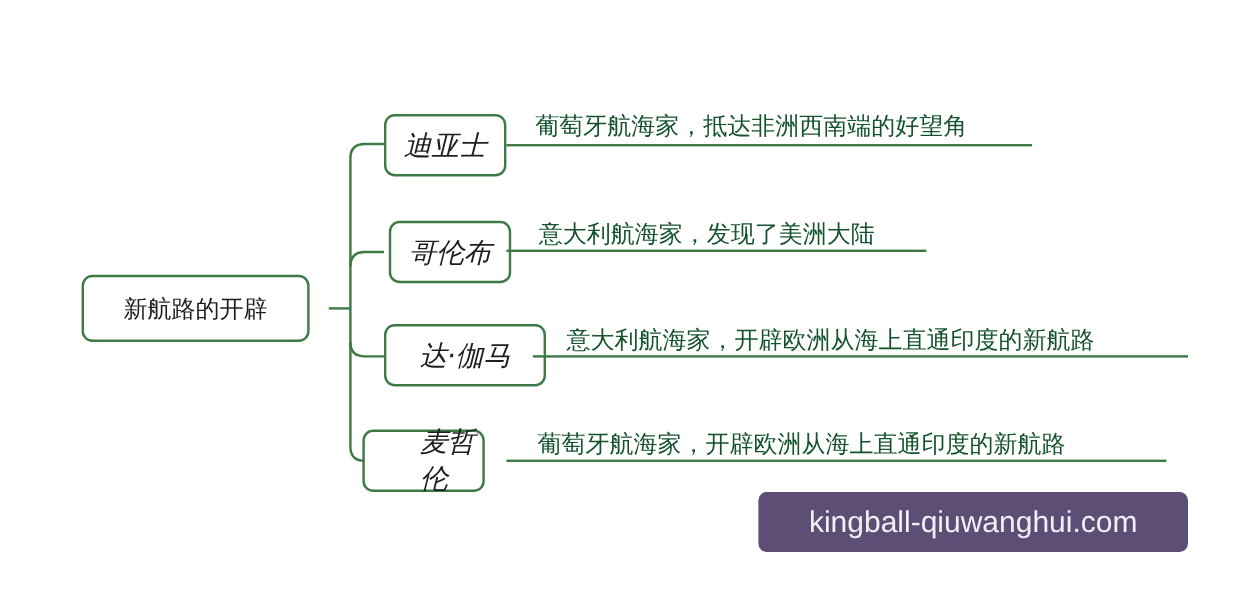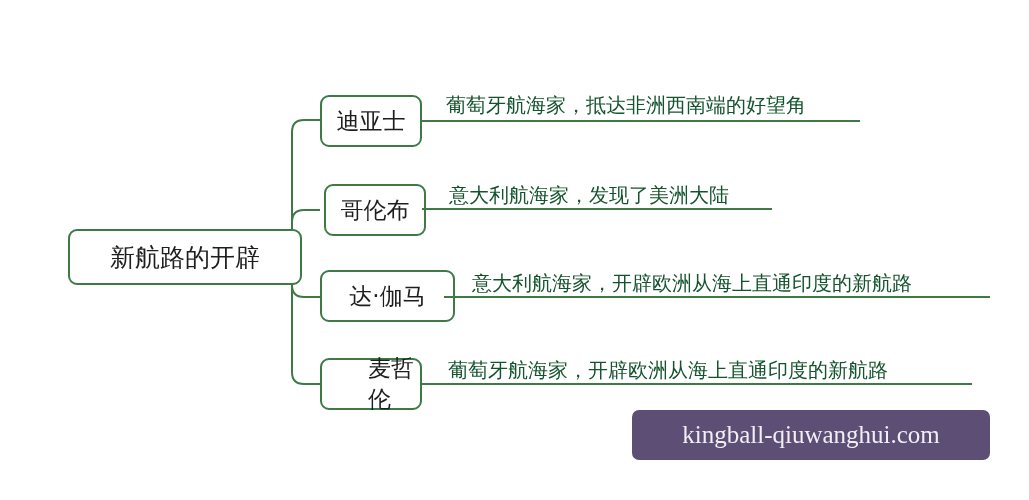--- a/index.html
+++ b/index.html
@@ -9,33 +9,33 @@
     font-family: "DejaVu Sans", sans-serif;
     color: #222;
   }
   .node {
     position: absolute; box-sizing: border-box;
     border: 2px solid #3d7a46; border-radius: 9px;
     background: #fff;
     display: flex; align-items: center; justify-content: center;
     color: #1e1e1e;
   }
-  .root { left: 68px; top: 229px; width: 234px; height: 56px; font-size: 25px; justify-content: center; }
-  .child { width: 102px; height: 52px; font-size: 23px; }
+  .root { left: 68px; top: 229px; width: 190px; height: 56px; font-size: 20px; justify-content: center; }
+  .child { width: 102px; height: 52px; font-size: 23px; font-style: italic; }
   .desc {
     position: absolute; font-size: 20px; color: #14532d; white-space: nowrap;
   }
   .underline { position: absolute; height: 2px; background: #3d7a46; }
   svg.links { position: absolute; left: 0; top: 0; }
   .watermark {
     position: absolute; left: 632px; top: 410px; width: 358px; height: 50px;
     background: #5d4e75; border-radius: 7px;
     color: #f1eef4; font-size: 25px;
     display: flex; align-items: center; justify-content: center;
-    font-family: Liberation Serif, serif;
+    font-family: Liberation Sans, sans-serif;
   }
 </style>
 </head>
 <body>
 
 <svg class="links" width="1029" height="500">
   <g stroke="#3d7a46" stroke-width="2" fill="none">
     <line x1="274" y1="257" x2="292" y2="257"></line>
     <path d="M320 120 L304 120 Q292 120 292 132 L292 372 Q292 384 304 384 L320 384"></path>
     <path d="M320 210 L304 210 Q292 210 292 222"></path>
@@ -58,21 +58,21 @@
 </div>
 <div class="desc" style="left:449px; top:182px;">意大利航海家，发现了美洲大陆</div>
 <div class="underline" style="left:422px; top:208px; width:350px;"></div>
 
 <div class="node child" style="left:320px; top:270px; width:135px;">
   <span>达·伽马</span>
 </div>
 <div class="desc" style="left:472px; top:270px;">意大利航海家，开辟欧洲从海上直通印度的新航路</div>
 <div class="underline" style="left:444px; top:296px; width:546px;"></div>
 
-<div class="node child" style="left:320px; top:358px;padding-left:46px;">
+<div class="node child" style="left:302px; top:358px;padding-left:46px;">
   <span>麦哲伦</span>
 </div>
 <div class="desc" style="left:448px; top:357px;">葡萄牙航海家，开辟欧洲从海上直通印度的新航路</div>
 <div class="underline" style="left:422px; top:383px; width:550px;"></div>
 
 <div class="watermark">
   <span>kingball-qiuwanghui.com</span>
 </div>
 
 </body></html>

